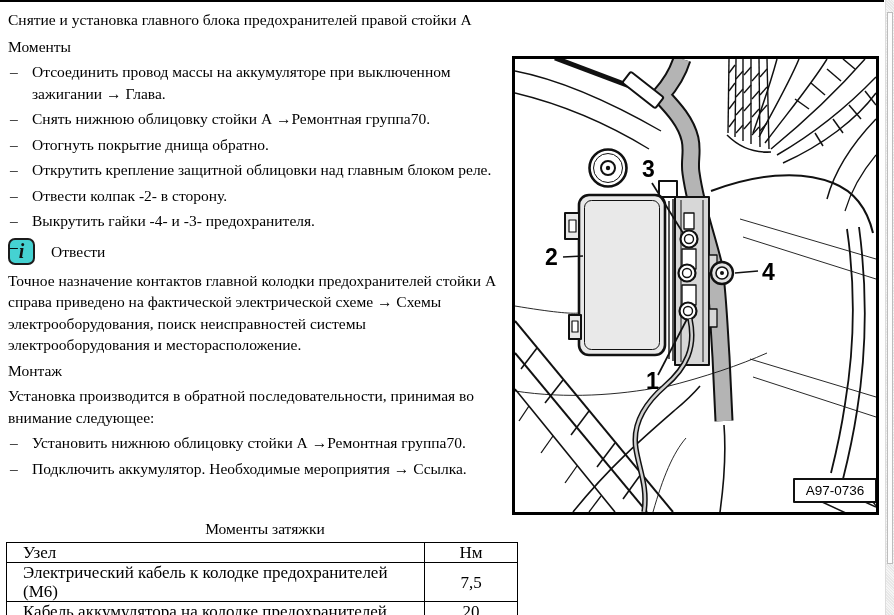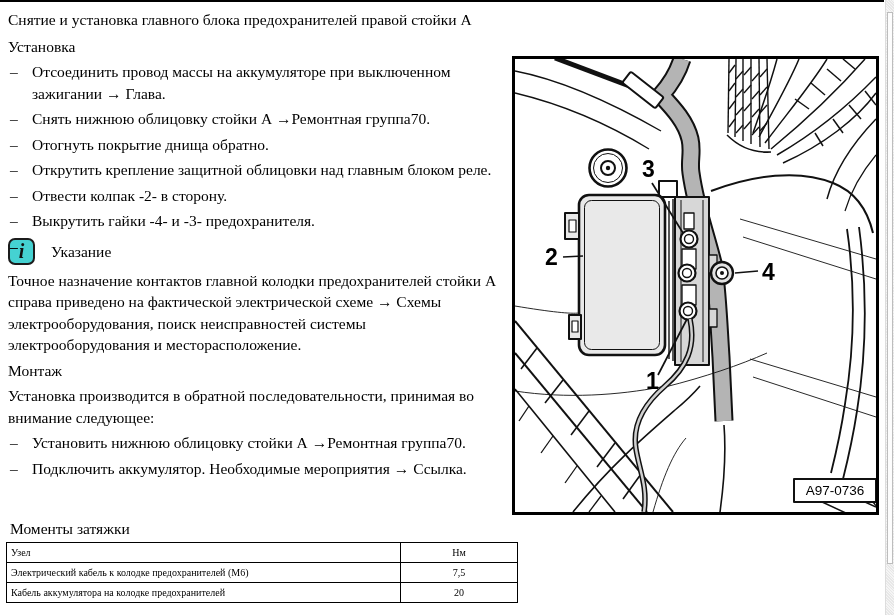--- a/index.html
+++ b/index.html
@@ -12,24 +12,24 @@
   .step{position:relative;padding-left:24px;margin:0 0 4px 0;}
   .step .dash{position:absolute;left:2px;}
   a.doclink{color:#000000;text-decoration:none;cursor:pointer;}
   .note-head{display:flex;align-items:center;gap:16px;margin:3px 0 2px 0;height:32px;}
   .info-icon{width:27px;height:27px;flex:0 0 27px;background:#45d2d2;border:2px solid #1c1c1c;
              border-radius:7px;display:flex;align-items:center;justify-content:center;
              font-family:"Liberation Serif",serif;font-style:italic;font-weight:bold;
              font-size:20px;color:#111;box-sizing:border-box;}
   .para{margin:0 0 4px 0;}
   .torques{position:absolute;left:6px;top:520px;width:514px;}
-  .torques .heading{margin:0 0 4px 4px;}
+  .torques .heading{margin:0 0 4px 4px;text-align:center;}
   table.tq{border-collapse:collapse;width:512px;}
-  table.tq td,table.tq th{border:1.5px solid #000;padding:0 4px;height:19px;
-             font-weight:normal;font-size:10px;line-height:19px;}
+  table.tq td,table.tq th{border:1.5px solid #000;padding:0 16px;height:19px;
+             font-weight:normal;font-size:17px;line-height:19px;}
   table.tq .c1{width:385px;text-align:left;}
   table.tq .c2{text-align:center;margin-left:46px;}
   .figure{position:absolute;left:512px;top:56px;width:367px;height:459px;
           border:3px solid #000;box-sizing:border-box;background:#fff;}
   .figure svg{display:block;width:100%;height:100%;}
   .scrollbar{position:absolute;right:0;top:0;width:9px;height:615px;
              background:repeating-linear-gradient(45deg,#e7e7e7 0 1px,#f5f5f5 1px 2px);
              border-left:1px solid #ddd;box-sizing:border-box;}
   .scroll-thumb{position:absolute;left:1px;top:12px;width:6px;height:552px;
              background:#fdfdfd;border:1px solid #bdbdbd;box-sizing:border-box;}
@@ -37,21 +37,21 @@
   svg text.figcode{font-family:"Liberation Sans",sans-serif;font-size:13.5px;fill:#000;}
 </style>
 </head>
 <body>
 
 <div class="page">
   <div class="topline"></div>
 
   <div class="content">
     <div class="title">Снятие и установка главного блока предохранителей правой стойки А</div>
-    <div class="heading">Установка</div>
+    <div class="heading">Моменты</div>
 
     <div class="step">
       <span class="dash">–</span><span>Отсоединить провод массы на аккумуляторе при выключенном зажигании → </span><a class="doclink">Глава</a><span>.</span>
     </div>
     <div class="step">
       <span class="dash">–</span><span>Снять нижнюю облицовку стойки А →</span><a class="doclink">Ремонтная группа70</a><span>.</span>
     </div>
     <div class="step">
       <span class="dash">–</span><span>Отогнуть покрытие днища обратно.</span>
     </div>
@@ -66,21 +66,21 @@
     </div>
     <div class="step">
       <span class="dash">–</span>
     </div>
     <div class="step">
       <span class="dash">–</span>
     </div>
 
     <div class="note-head">
       <span class="info-icon">i</span>
-      <span>Указание</span>
+      <span>Отвести</span>
     </div>
     <div class="para">
       <span>Точное назначение контактов главной колодки предохранителей стойки А справа приведено на фактической электрической схеме → </span><a class="doclink">Схемы электрооборудования, поиск неисправностей системы электрооборудования и месторасположение.</a>
     </div>
 
     <div class="heading">Монтаж</div>
     <div class="para">Установка производится в обратной последовательности, принимая во внимание следующее:</div>
 
     <div class="step">
       <span class="dash">–</span><span>Установить нижнюю облицовку стойки А →</span><a class="doclink">Ремонтная группа70</a><span>.</span>

